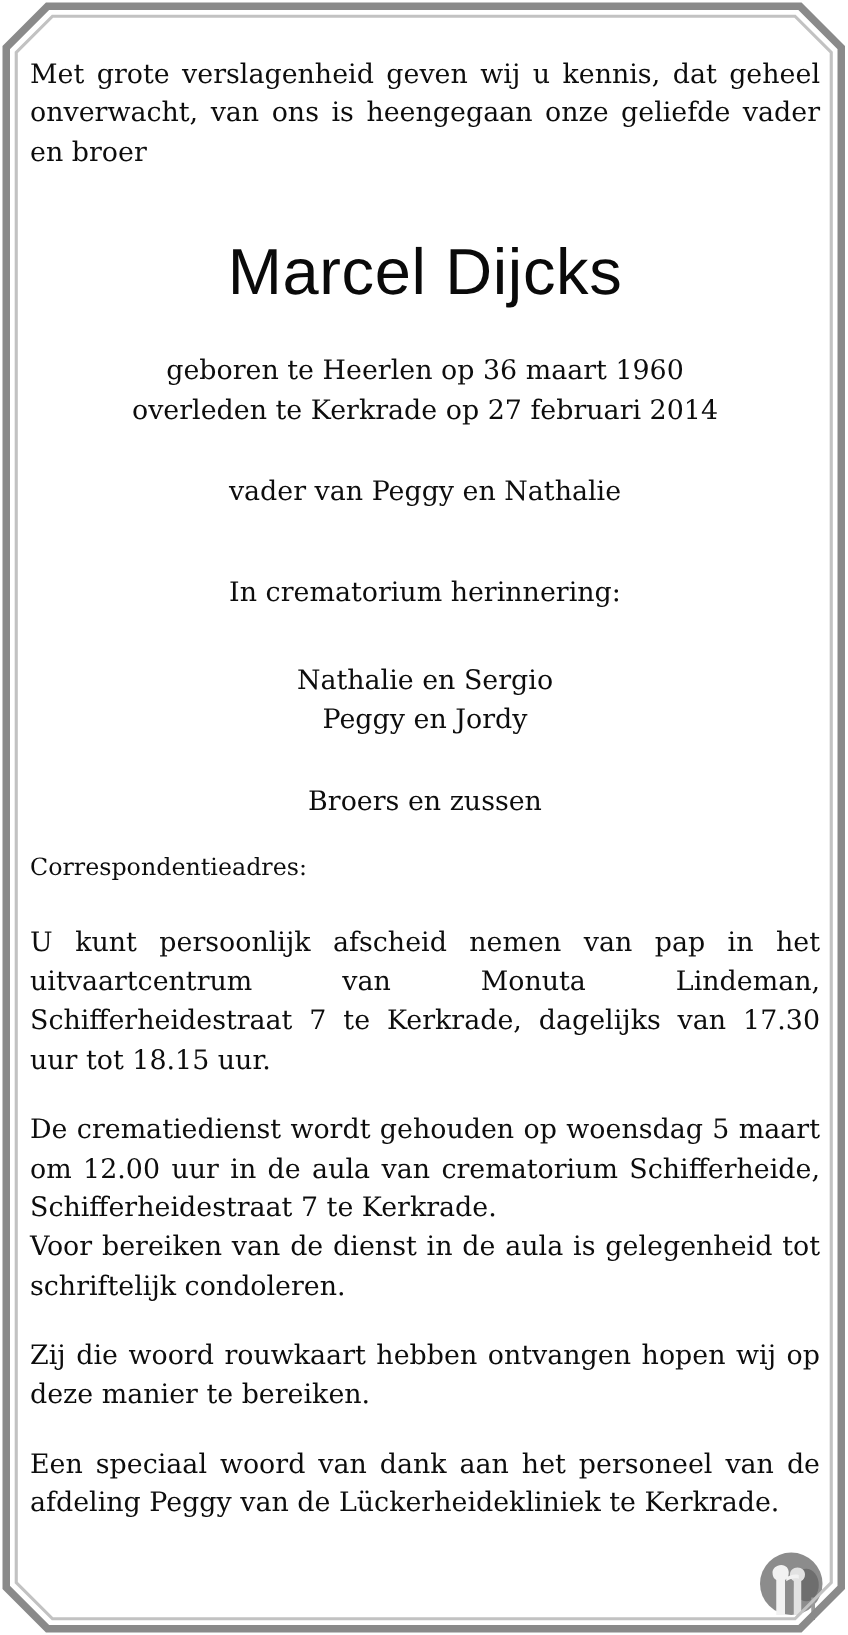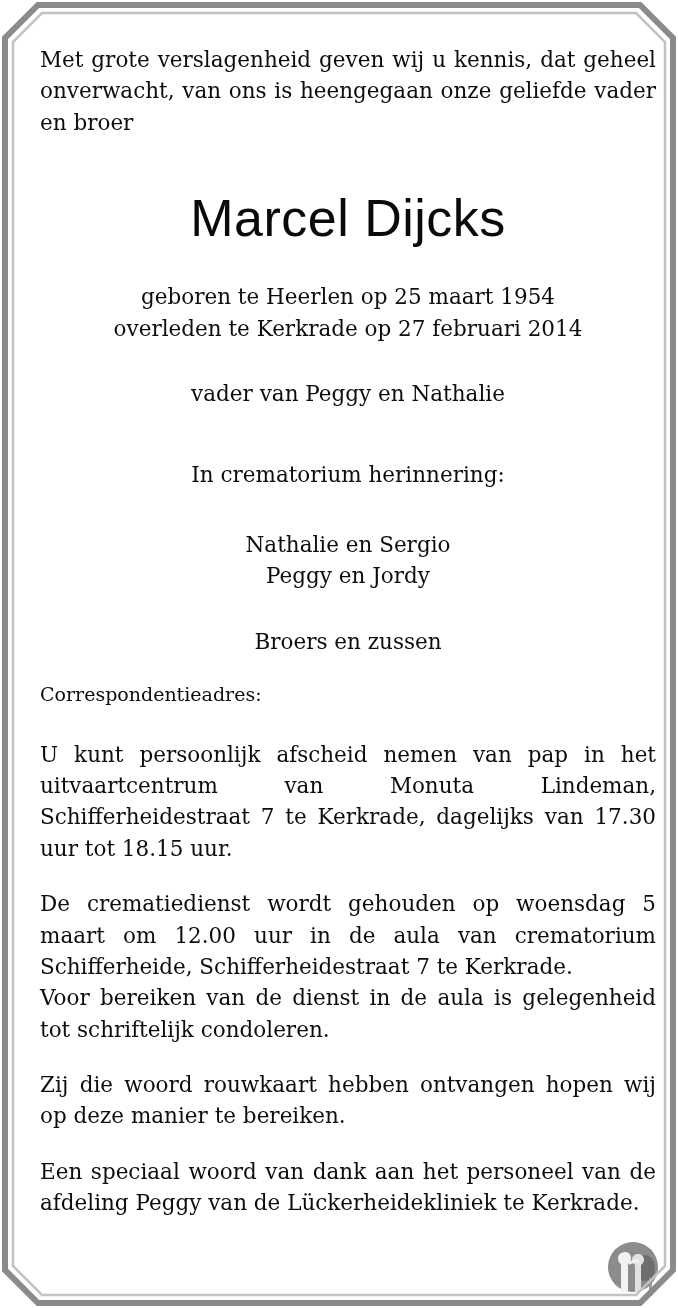--- a/index.html
+++ b/index.html
@@ -29,21 +29,21 @@
     z-index: 5;
   }
 
   
   .content {
     position: absolute;
     top: 0; left: 0;
     width: 678px;
     height: 1308px;
     box-sizing: border-box;
-    padding: 44px 22px 10px 40px;
+    padding: 44px 22px 10px 24px;
     z-index: 2;
   }
 
   .para {
     font-size: 21.5px;
     line-height: 1.46;
     color: #0d0d0d;
     text-align: justify;
     text-justify: inter-word;
     margin: 0;
@@ -112,21 +112,21 @@
   <div class="content">
 
     <p class="para">Met grote verslagenheid geven wij u kennis, dat geheel onverwacht, van ons is heengegaan onze geliefde vader en broer</p>
 
     <div class="sp-open"></div>
 
     <h1 class="name">Marcel Dijcks</h1>
 
     <div class="sp-name"></div>
 
-    <p class="center">geboren te Heerlen op 25 maart 1954</p>
+    <p class="center">geboren te Heerlen op 36 maart 1960</p>
     <p class="center">overleden te Kerkrade op 27 februari 2014</p>
 
     <div class="sp-dates"></div>
 
     <p class="center">vader van Peggy en Nathalie</p>
 
     <div class="sp-vader"></div>
 
     <p class="center">In crematorium herinnering:</p>
 

